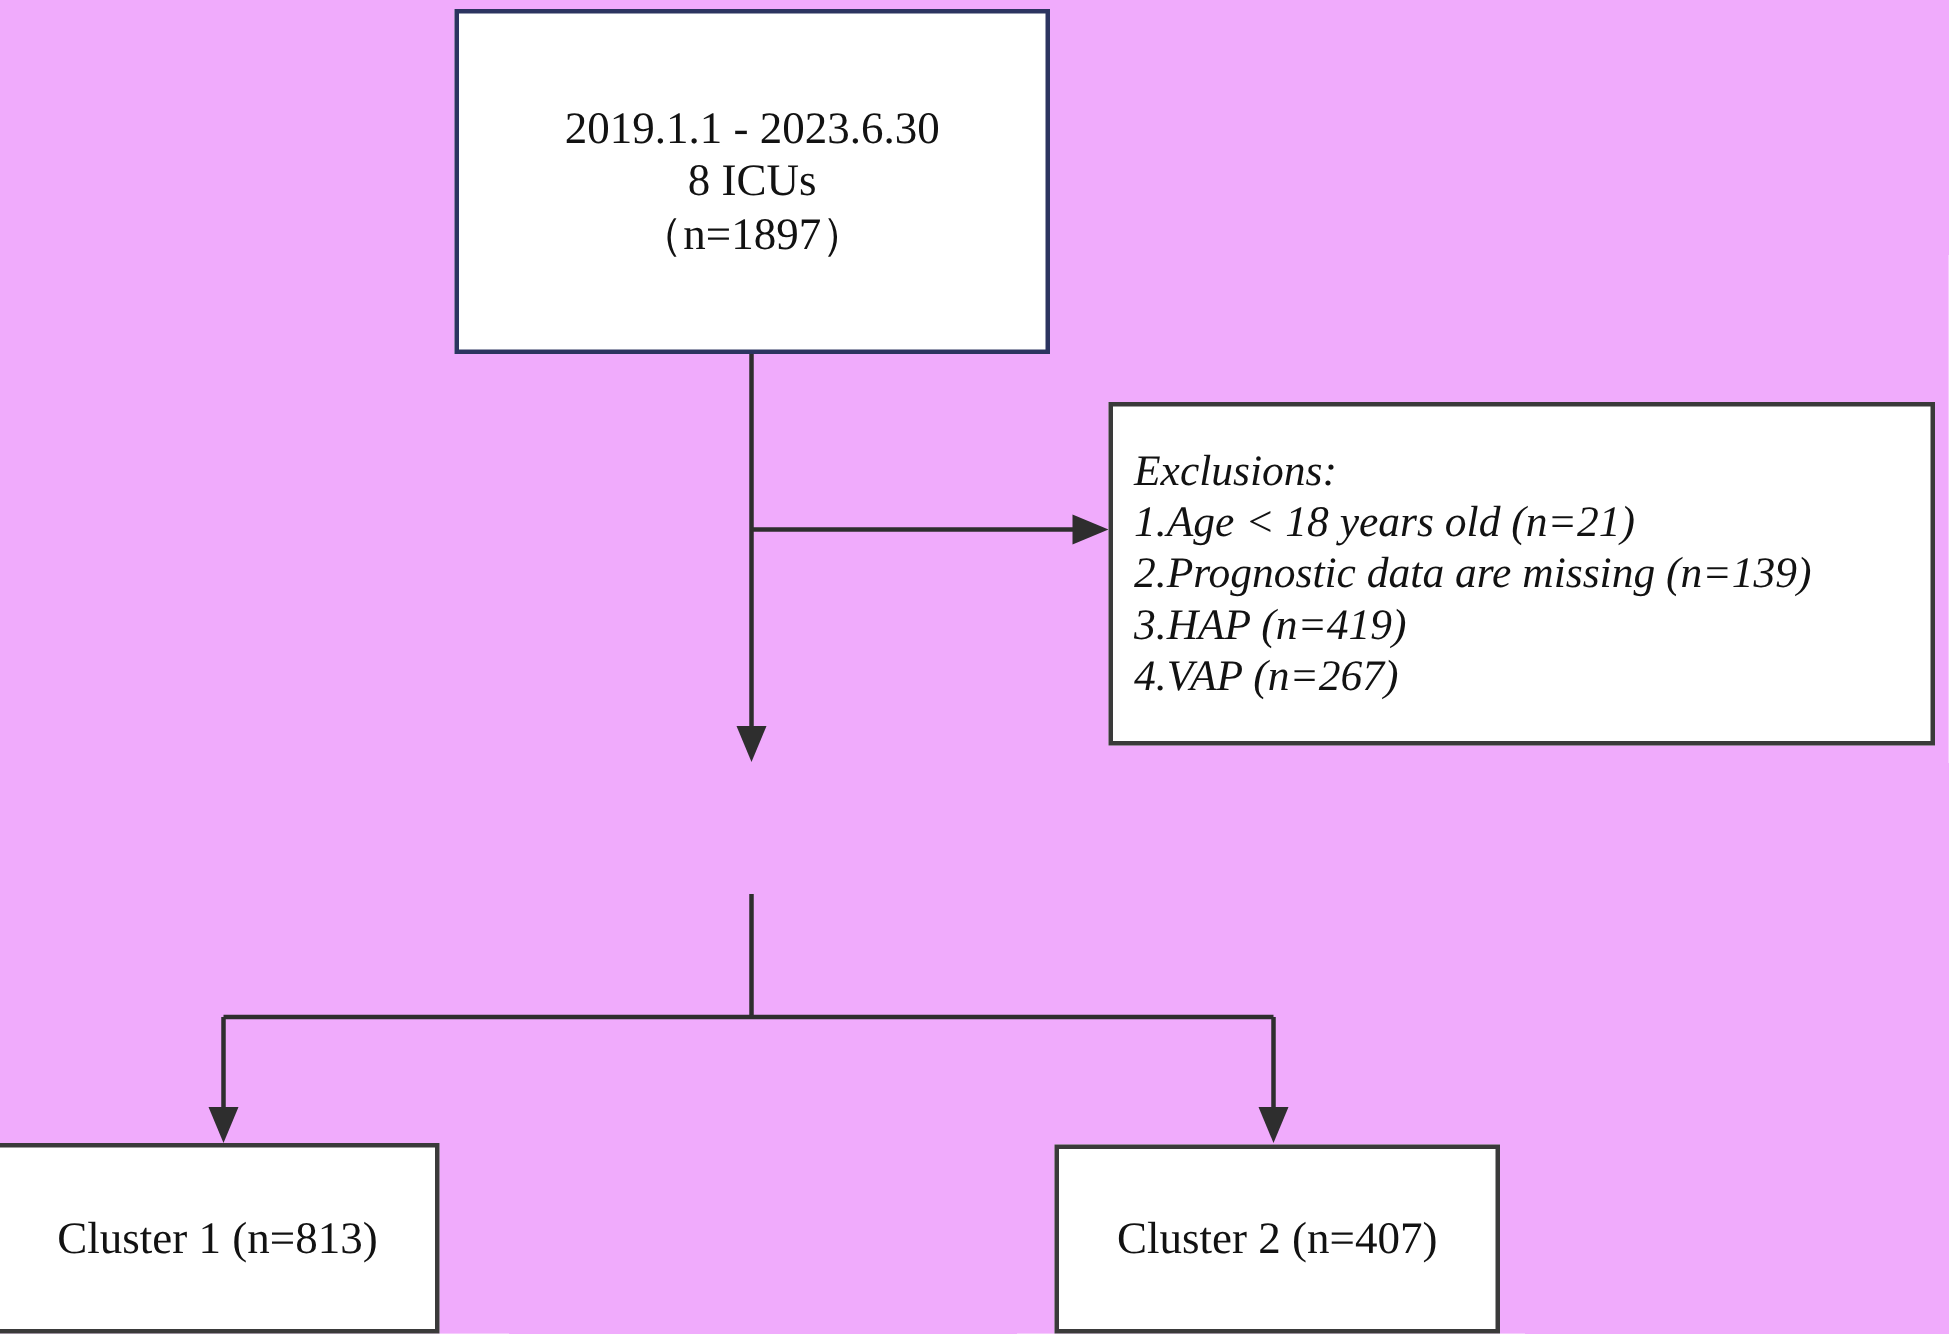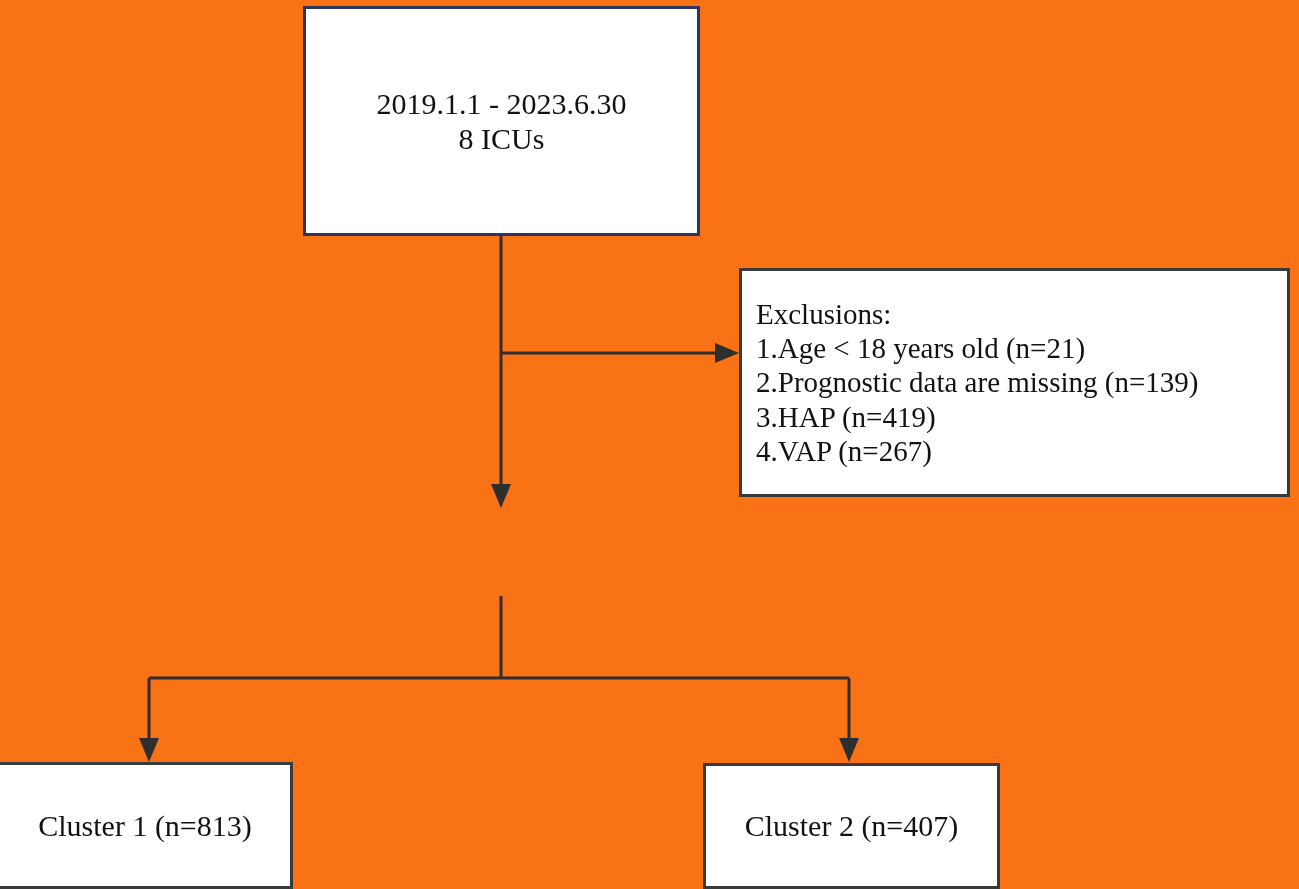--- a/index.html
+++ b/index.html
@@ -11,21 +11,21 @@
   body {
     width: 1299px;
     height: 889px;
     overflow: hidden;
     font-family: "Liberation Serif", "DejaVu Serif", serif;
   }
   #flow-root {
     position: relative;
     width: 1299px;
     height: 889px;
-    background: #f97316;
+    background: #f0abfc;
   }
   svg.flow-canvas {
     position: absolute;
     top: 0;
     left: 0;
     width: 1299px;
     height: 889px;
     display: block;
   }
   .node-box {
@@ -36,20 +36,21 @@
     flex-direction: column;
     justify-content: center;
   }
   .node-box.centered {
     align-items: center;
     text-align: center;
   }
   .node-box.lefted {
     align-items: flex-start;
     text-align: left;
+    font-style: italic;
   }
   .node-line {
     font-family: "Liberation Serif", "DejaVu Serif", serif;
     color: #121212;
     white-space: pre;
     line-height: 1.18;
   }
   .box-enrollment {
     border: 3px solid #2c3460;
   }
@@ -91,20 +92,21 @@
       <path class="edge-line" d="M 149 678 L 149 750"></path>
       <path class="edge-line" d="M 849 678 L 849 750"></path>
       <polygon class="arrow-head" points="149,762 139,738 159,738"></polygon>
       <polygon class="arrow-head" points="849,762 839,738 859,738"></polygon>
     </g>
   </svg>
 
   <div class="node-box centered box-enrollment" style="left:303px; top:6px; width:397px; height:230px;">
     <div class="node-line fs-30">2019.1.1 - 2023.6.30</div>
     <div class="node-line fs-30">8 ICUs</div>
+    <div class="node-line fs-30">（n=1897）</div>
   </div>
 
   <div class="node-box lefted box-black" style="left:739px; top:268px; width:551px; height:229px;">
     <div class="node-line fs-29 pad-left">Exclusions:</div>
     <div class="node-line fs-29 pad-left">1.Age &lt; 18 years old (n=21)</div>
     <div class="node-line fs-29 pad-left">2.Prognostic data are missing (n=139)</div>
     <div class="node-line fs-29 pad-left">3.HAP (n=419)</div>
     <div class="node-line fs-29 pad-left">4.VAP (n=267)</div>
   </div>
 

